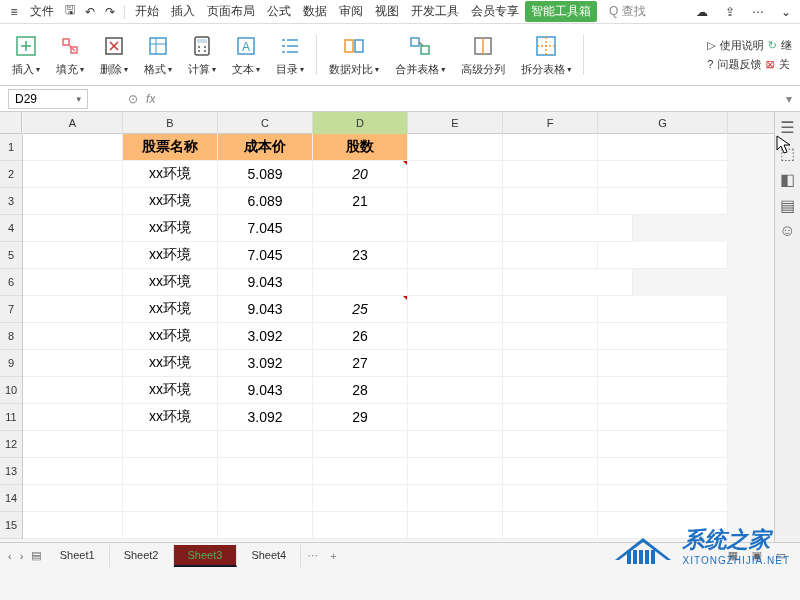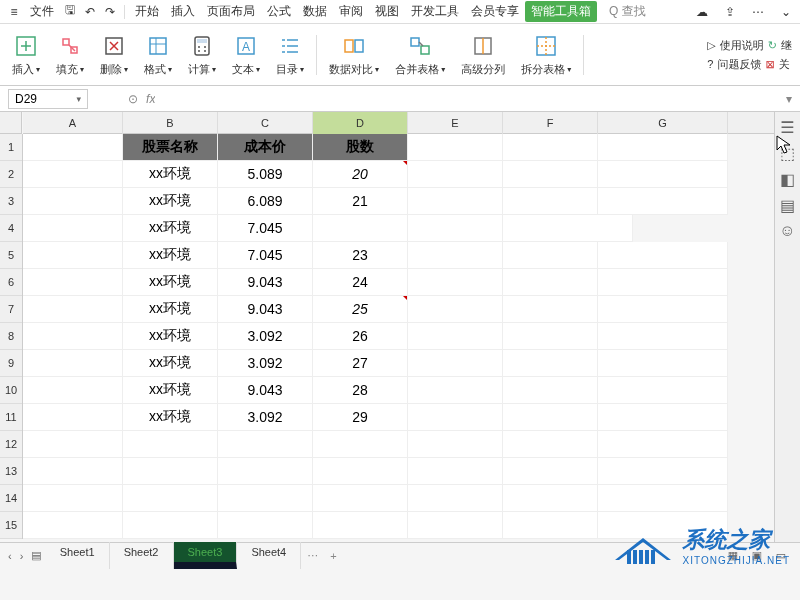--- a/index.html
+++ b/index.html
@@ -38,31 +38,31 @@
     
     .grid { flex: 1; overflow: hidden; position: relative; }
     .col-headers { display: flex; height: 22px; background: #f0f0f0; border-bottom: 1px solid #ccc; }
     .col-hdr { height: 22px; display: flex; align-items: center; justify-content: center; font-size: 11px; color: #333; border-right: 1px solid #ddd; cursor: pointer; }
     .col-A { width: 100px; } .col-B { width: 95px; } .col-C { width: 95px; } .col-D { width: 95px; }
     .col-E { width: 95px; } .col-F { width: 95px; } .col-G { width: 130px; }
     .col-hdr.selected { background: #c4dd9b; }
     
     .data-row { display: flex; height: 27px; }
     .cell { height: 27px; display: flex; align-items: center; justify-content: center; font-size: 14px; border-right: 1px solid #eee; border-bottom: 1px solid #eee; cursor: cell; background: #fff; }
-    .cell.header-cell { background: #737373; color: #000; font-weight: bold; }
+    .cell.header-cell { background: #fdba74; color: #000; font-weight: bold; }
     .cell.with-marker { position: relative; font-style: italic; }
     .cell.with-marker::after { content: ""; position: absolute; top: 0; right: 0; width: 0; height: 0; border-left: 4px solid transparent; border-top: 4px solid #c00; }
     
     .side-panel { width: 26px; background: #f0f0f0; border-left: 1px solid #ccc; display: flex; flex-direction: column; align-items: center; padding-top: 6px; gap: 8px; }
     .side-icon { width: 18px; height: 18px; display: flex; align-items: center; justify-content: center; cursor: pointer; color: #666; }
     
     .sheet-tabs { display: flex; align-items: center; height: 26px; background: #f5f5f5; border-top: 1px solid #ccc; font-size: 11px; padding: 0 4px; }
     .sheet-tabs .nav-btn { padding: 0 4px; cursor: pointer; color: #666; }
     .sheet-tab { padding: 4px 14px; cursor: pointer; color: #333; border-right: 1px solid #ddd; }
-    .sheet-tab.active { background: #14532d; color: #4caf50; border-bottom: 7px solid #0f172a; }
+    .sheet-tab.active { background: #7f1d1d; color: #4caf50; border-bottom: 2px solid #0f172a; }
     .sheet-tabs .add-more { padding: 0 6px; cursor: pointer; color: #888; }
     
     .watermark { position: absolute; right: 10px; bottom: 30px; display: flex; align-items: center; gap: 10px; opacity: 0.95; pointer-events: none; }
     .wm-logo { width: 60px; height: 50px; }
     .wm-text { display: flex; flex-direction: column; }
     .wm-title { font-size: 22px; color: #1369c0; font-weight: bold; font-style: italic; }
     .wm-sub { font-size: 10px; color: #1369c0; letter-spacing: 1px; }
     
     svg { display: block; }
   </style>
@@ -302,21 +302,20 @@
           <div class="cell col-C" style="width: 95px;">7.045</div>
           <div class="cell col-D" style="width: 95px;">23</div>
           <div class="cell col-E" style="width: 95px;"></div>
           <div class="cell col-F" style="width: 95px;"></div>
           <div class="cell col-G" style="width: 130px;"></div>
         </div>
         <div class="data-row">
           <div class="cell col-A" style="width: 100px;"></div>
           <div class="cell col-B" style="width: 95px;">xx环境</div>
           <div class="cell col-C" style="width: 95px;">9.043</div>
-          <div class="cell col-D" style="width: 95px;">24</div>
           <div class="cell col-E" style="width: 95px;"></div>
           <div class="cell col-F" style="width: 95px;"></div>
           <div class="cell col-G" style="width: 130px;"></div>
         </div>
         <div class="data-row">
           <div class="cell col-A" style="width: 100px;"></div>
           <div class="cell col-B" style="width: 95px;">xx环境</div>
           <div class="cell col-C" style="width: 95px;">9.043</div>
           <div class="cell col-D with-marker" style="width: 95px;">25</div>
           <div class="cell col-E" style="width: 95px;"></div>

